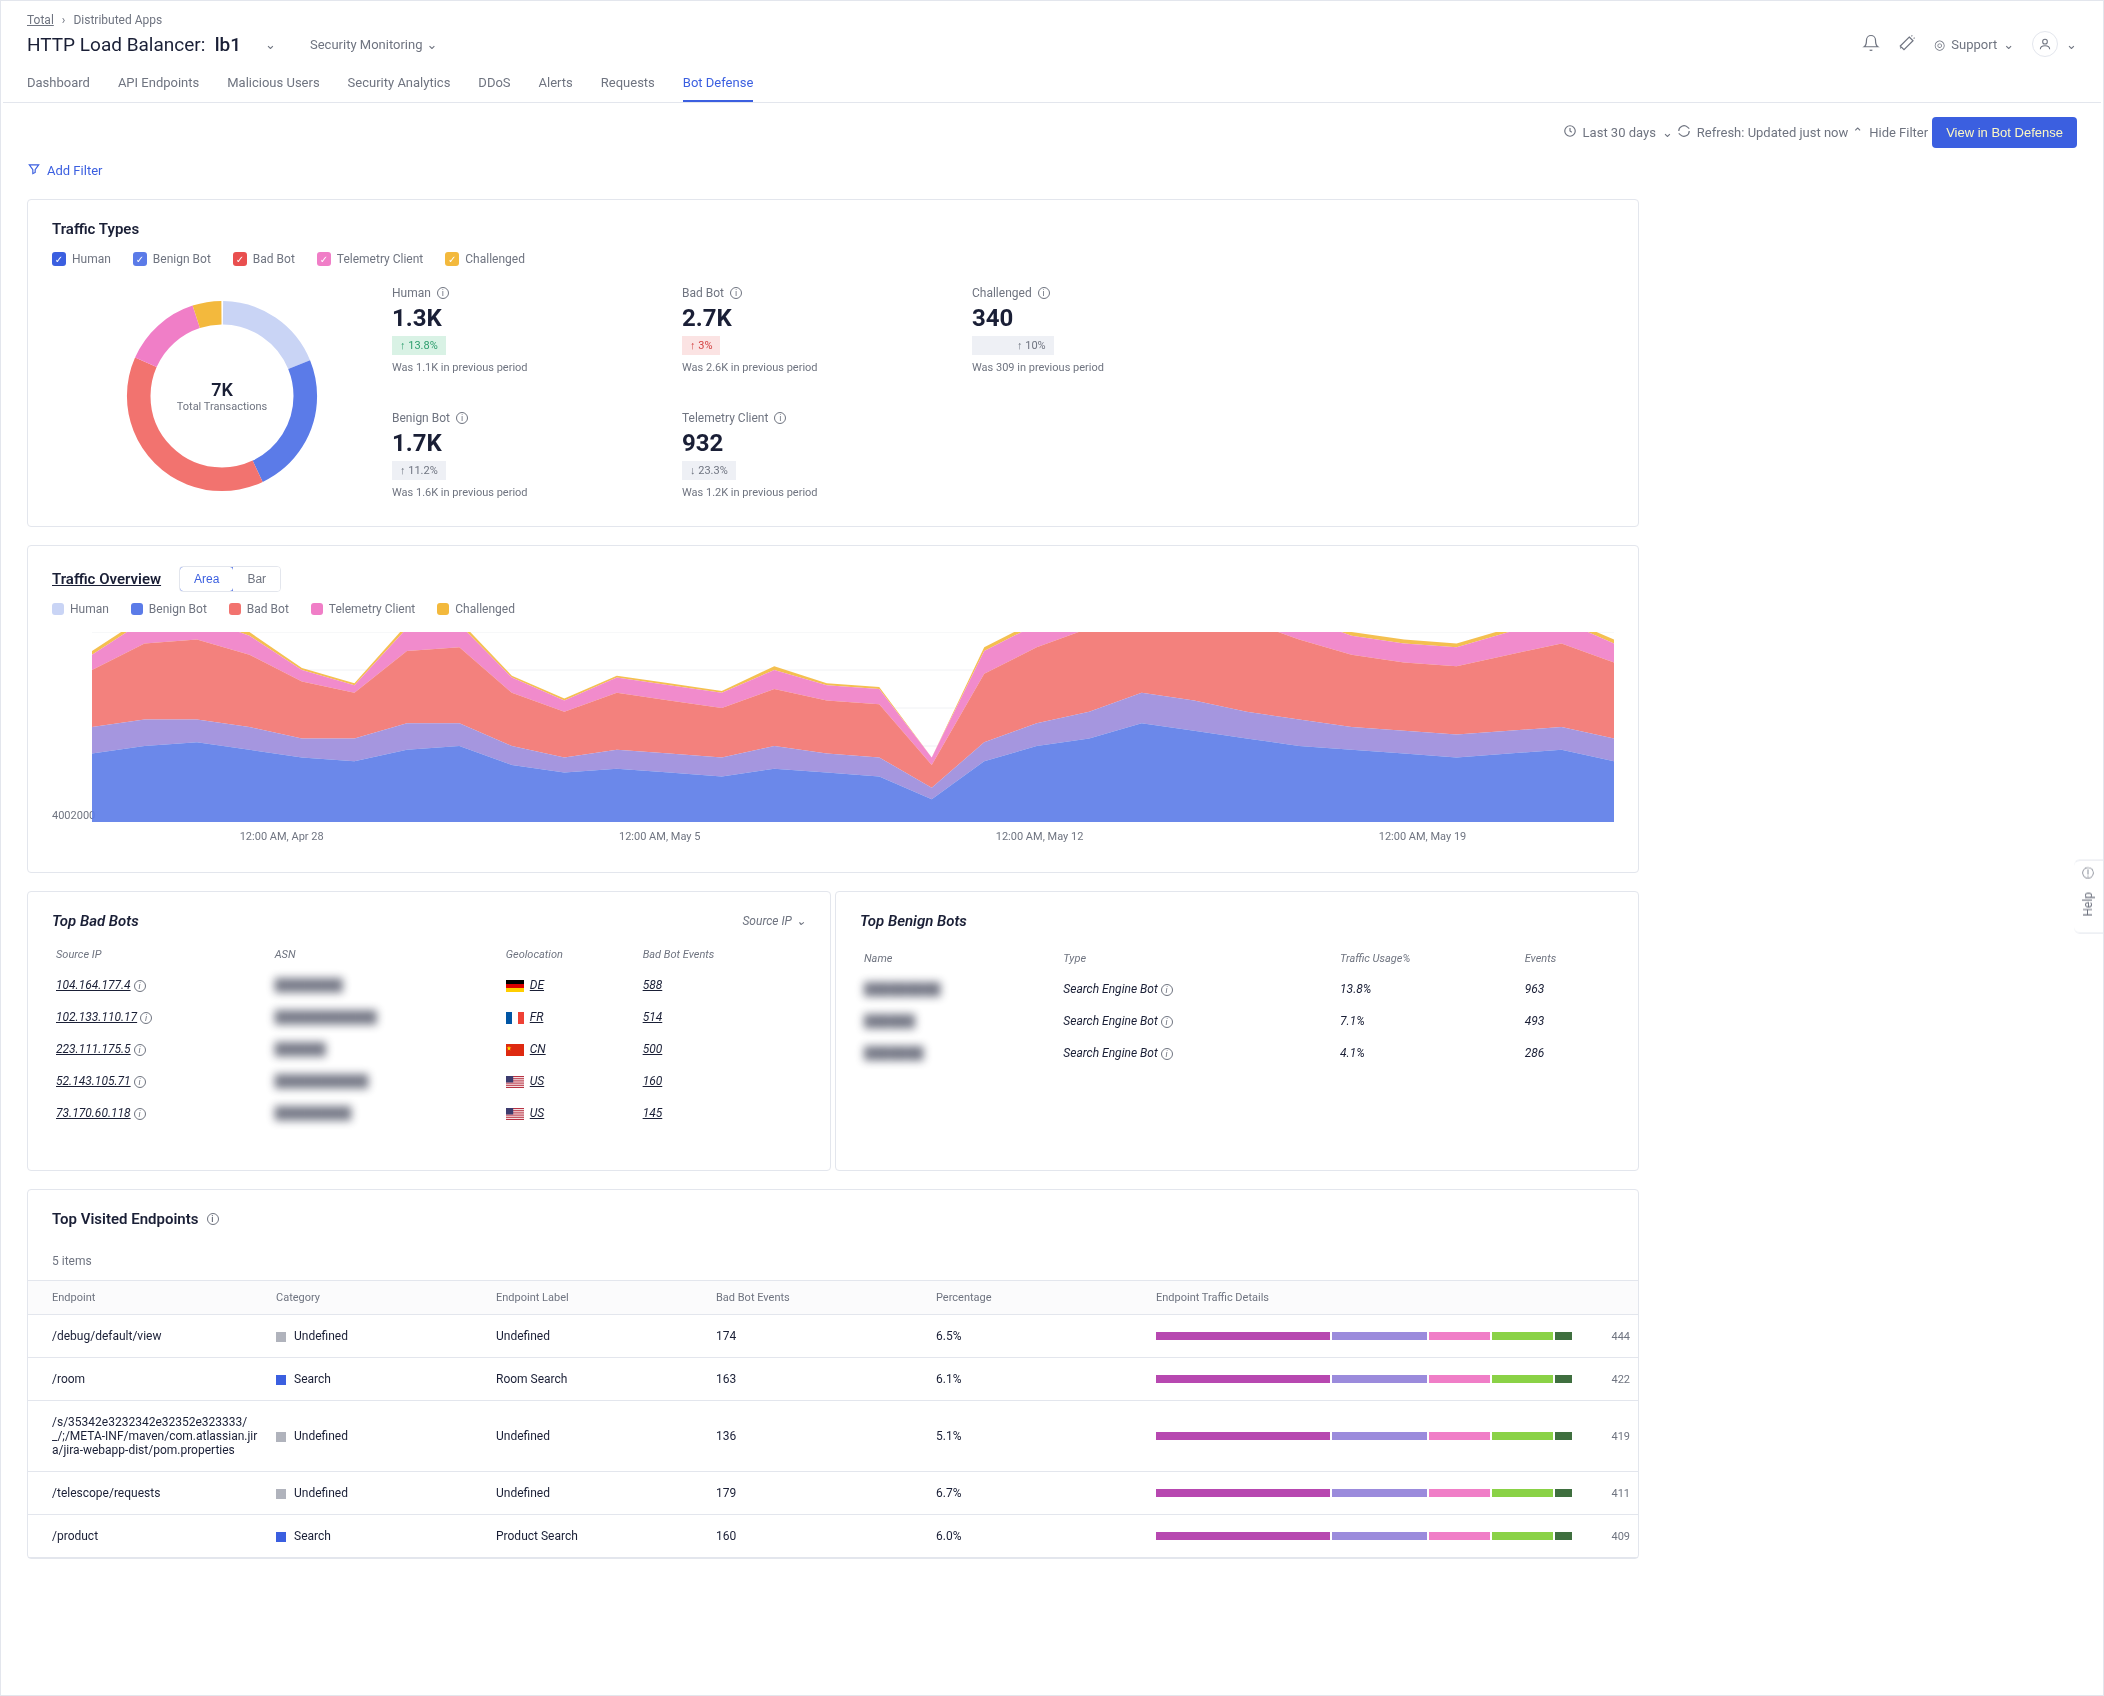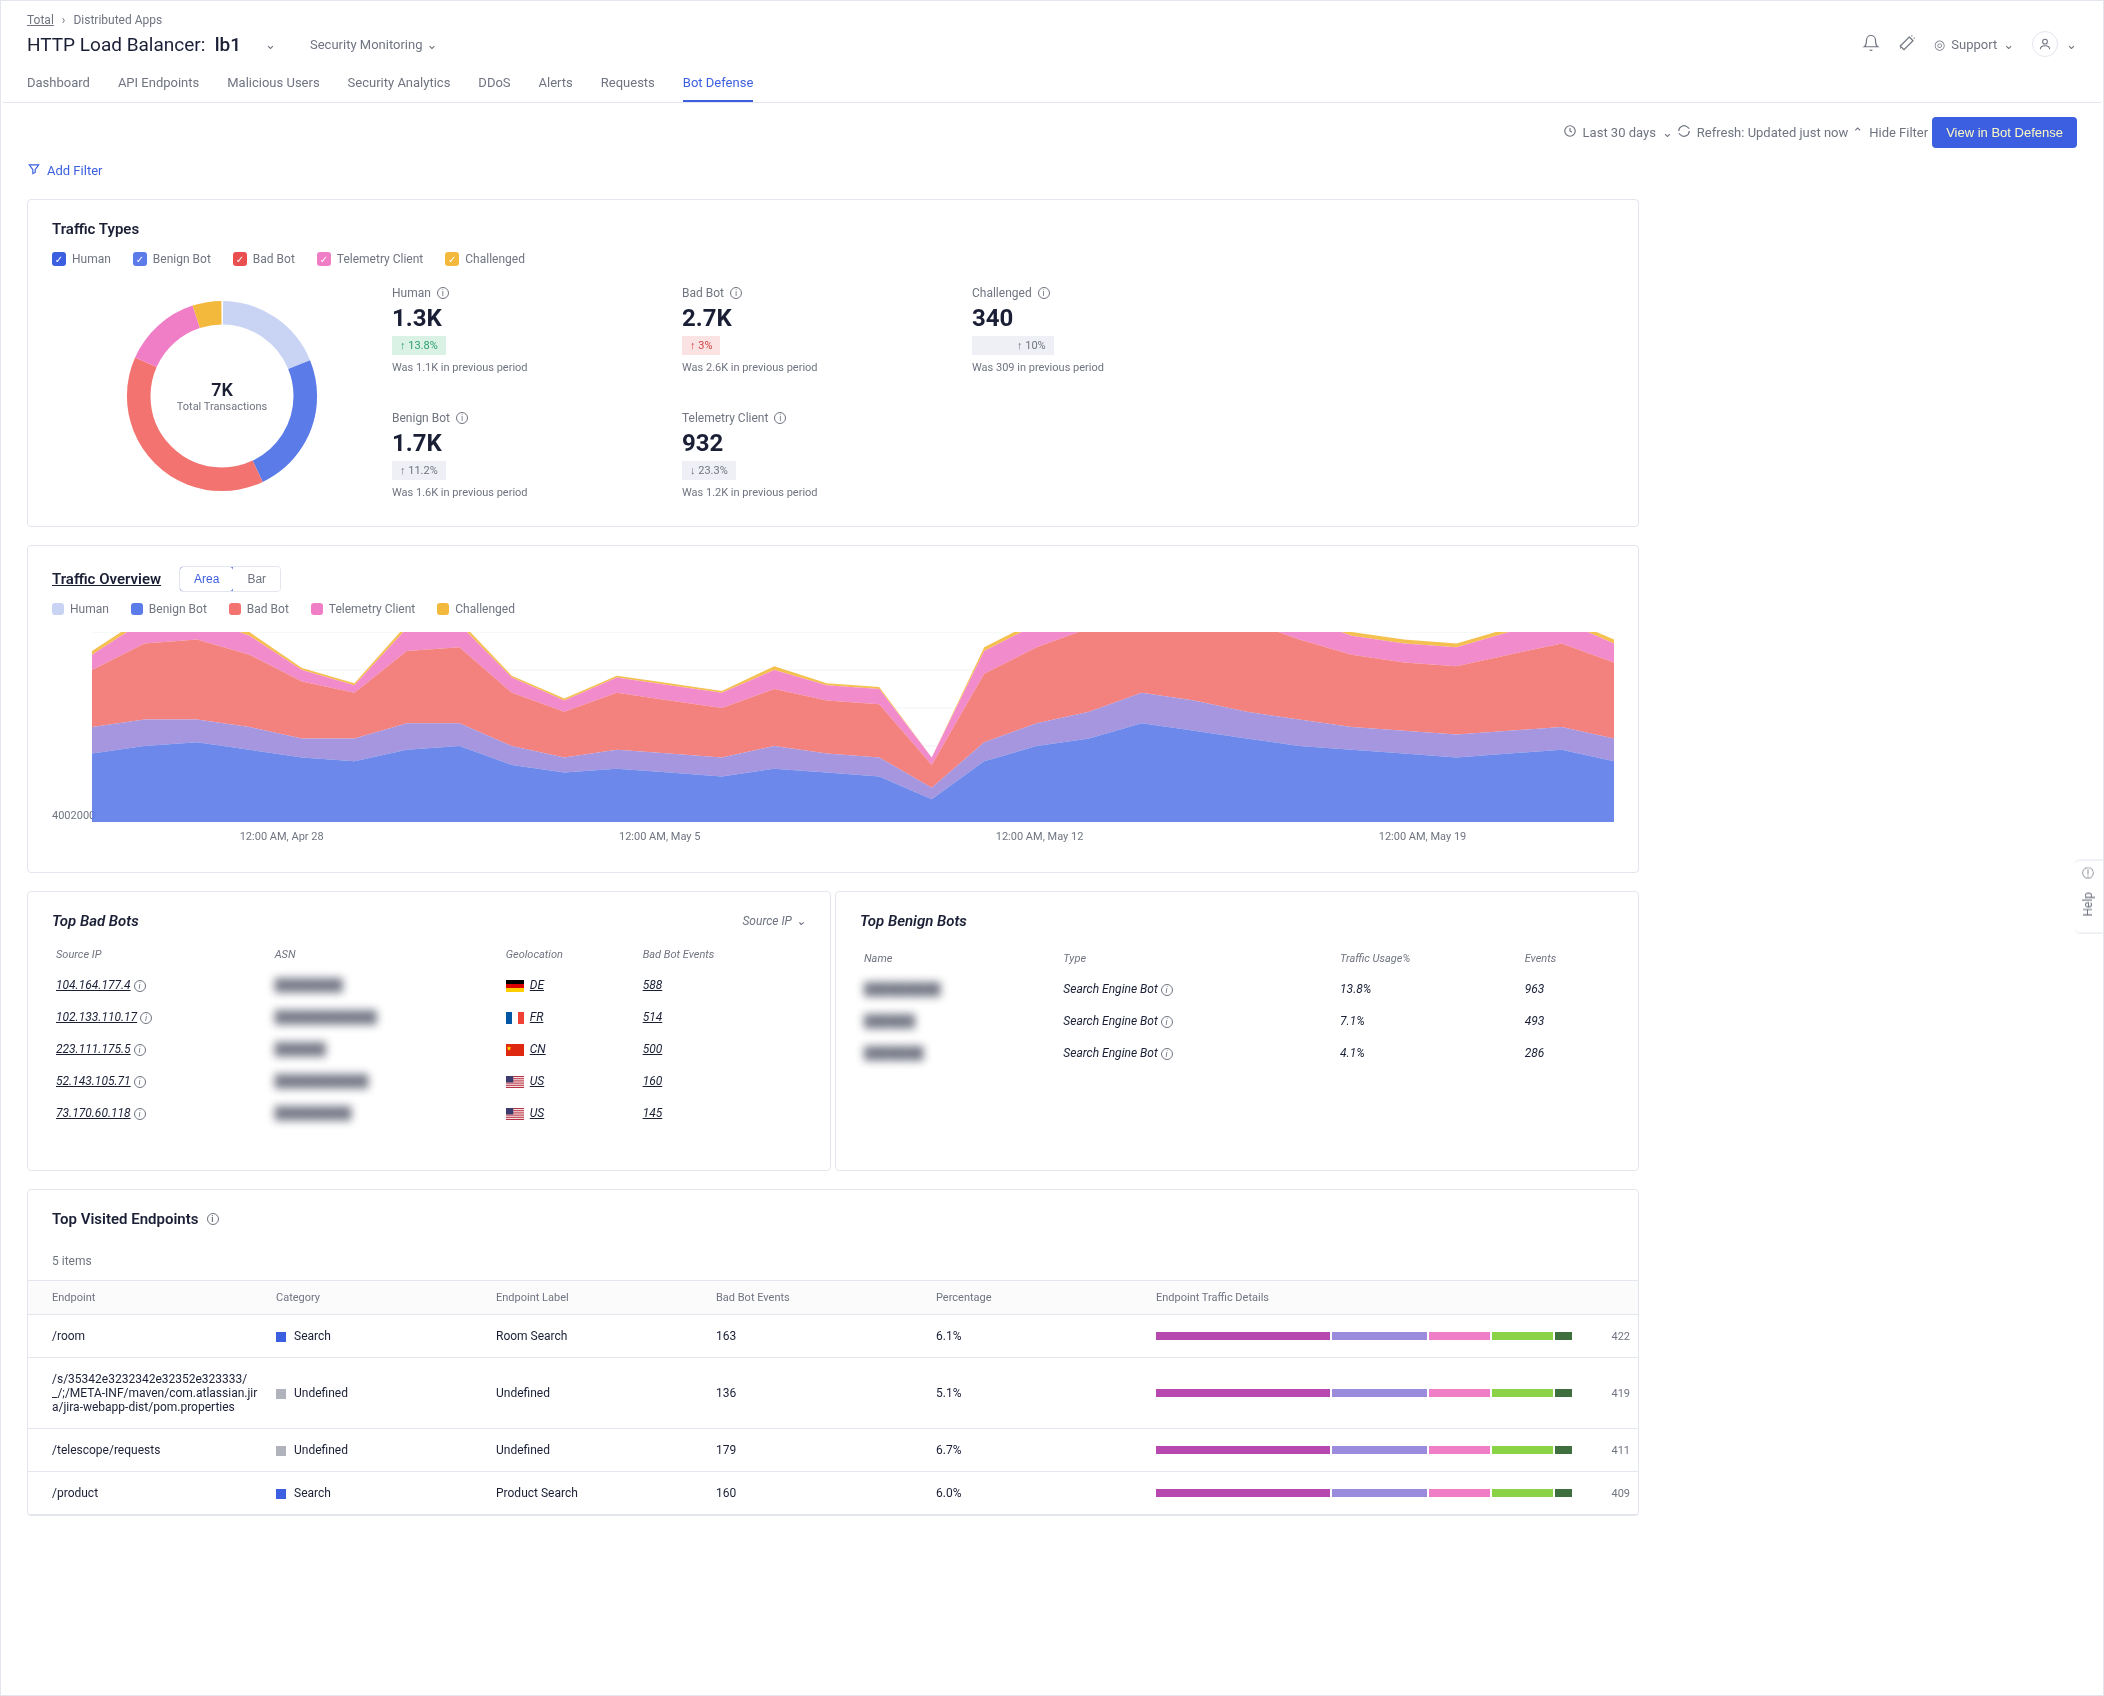--- a/index.html
+++ b/index.html
@@ -449,20 +449,39 @@
               <tr>
           <th style="width:240px;padding-left:24px;">Endpoint</th>
           <th style="width:220px;">Category</th>
           <th style="width:220px;">Endpoint Label</th>
           <th style="width:220px;">Bad Bot Events</th>
           <th style="width:220px;">Percentage</th>
           <th>Endpoint Traffic Details</th>
         </tr>
             </thead>
         <tbody>
+              <tr>
+                <td style="padding-left:24px;max-width:240px;word-break:break-all;">/debug/default/view</td>
+                <td><span class="cat-dot" style="background:#b0b3bc"></span>Undefined</td>
+                <td>Undefined</td>
+                <td>174</td>
+                <td>6.5%</td>
+                <td>
+                  <div class="bar-wrap">
+                    <div class="bar">
+                      <span style="background:#b748b0;width:40%"></span>
+                      <span style="background:#9b8bdc;width:22%"></span>
+                      <span style="background:#f07ec7;width:14%"></span>
+                      <span style="background:#8ad246;width:14%"></span>
+                      <span style="background:#3f6f3f;width:4%"></span>
+                    </div>
+                    <div class="bar-ct">444</div>
+                  </div>
+                </td>
+              </tr>
               <tr>
                 <td style="padding-left:24px;max-width:240px;word-break:break-all;">/room</td>
                 <td><span class="cat-dot" style="background:#3b5fe0"></span>Search</td>
                 <td>Room Search</td>
                 <td>163</td>
                 <td>6.1%</td>
                 <td>
                   <div class="bar-wrap">
                     <div class="bar">
                       <span style="background:#b748b0;width:40%"></span>

